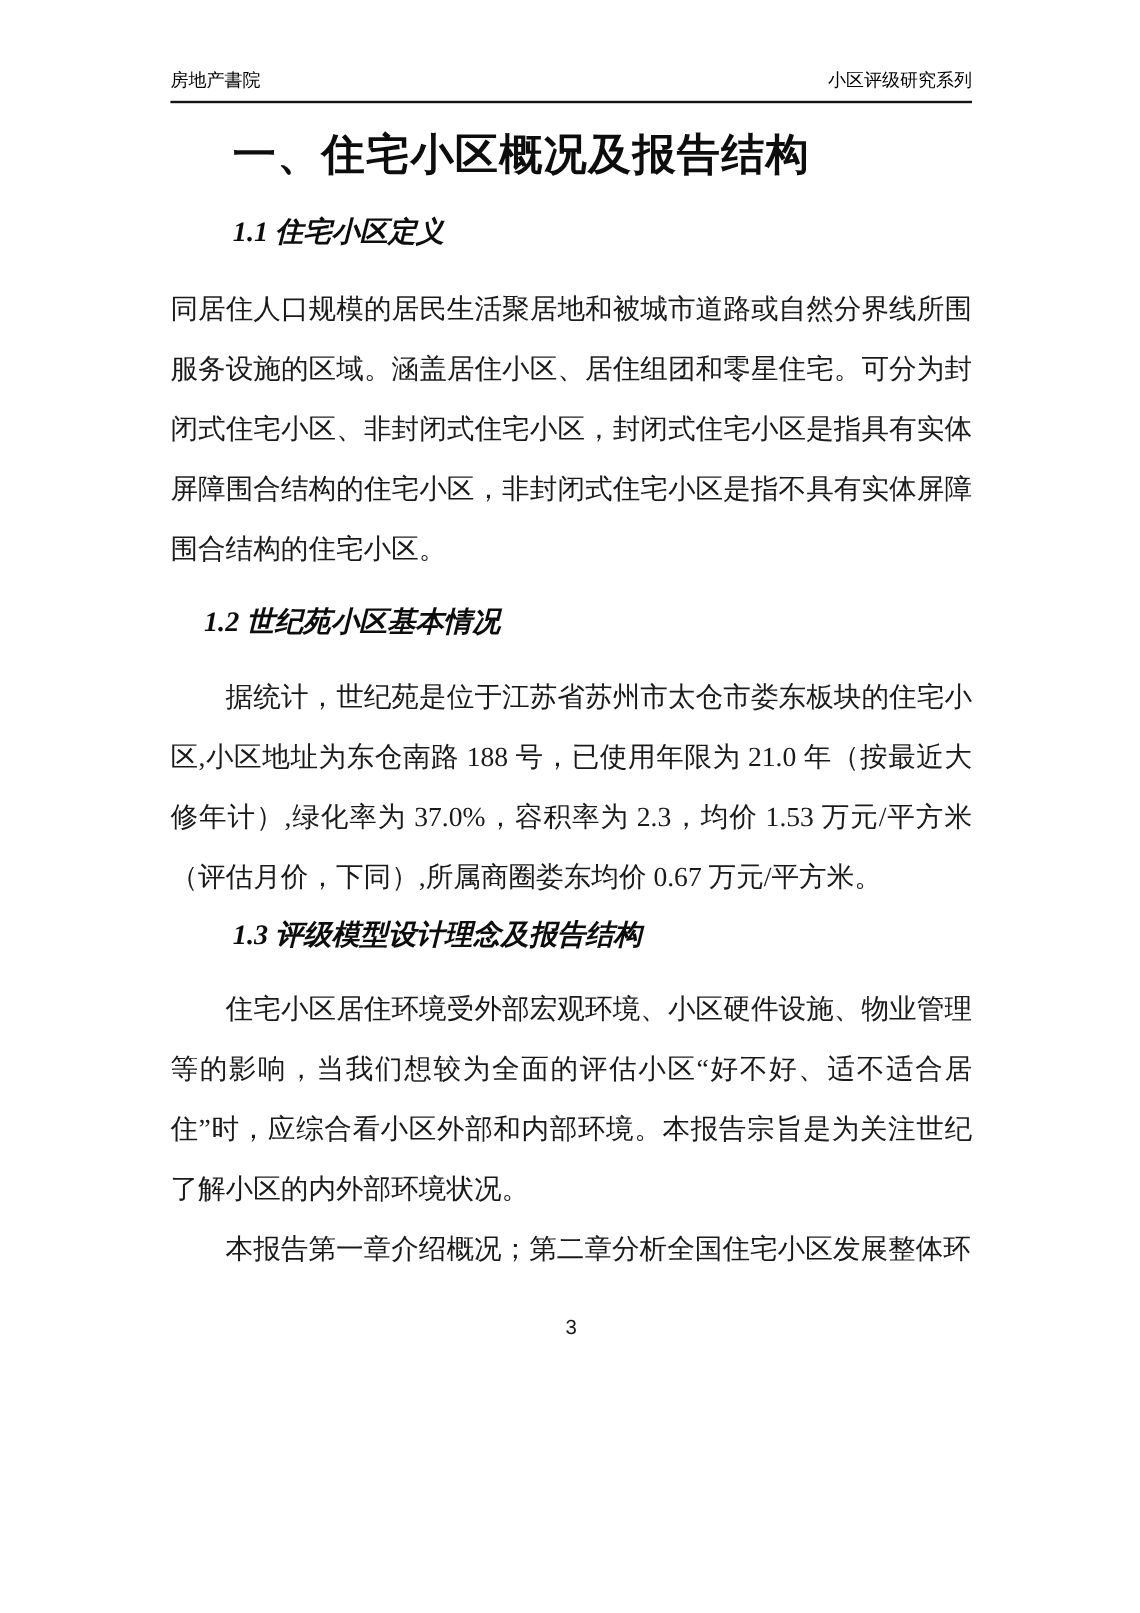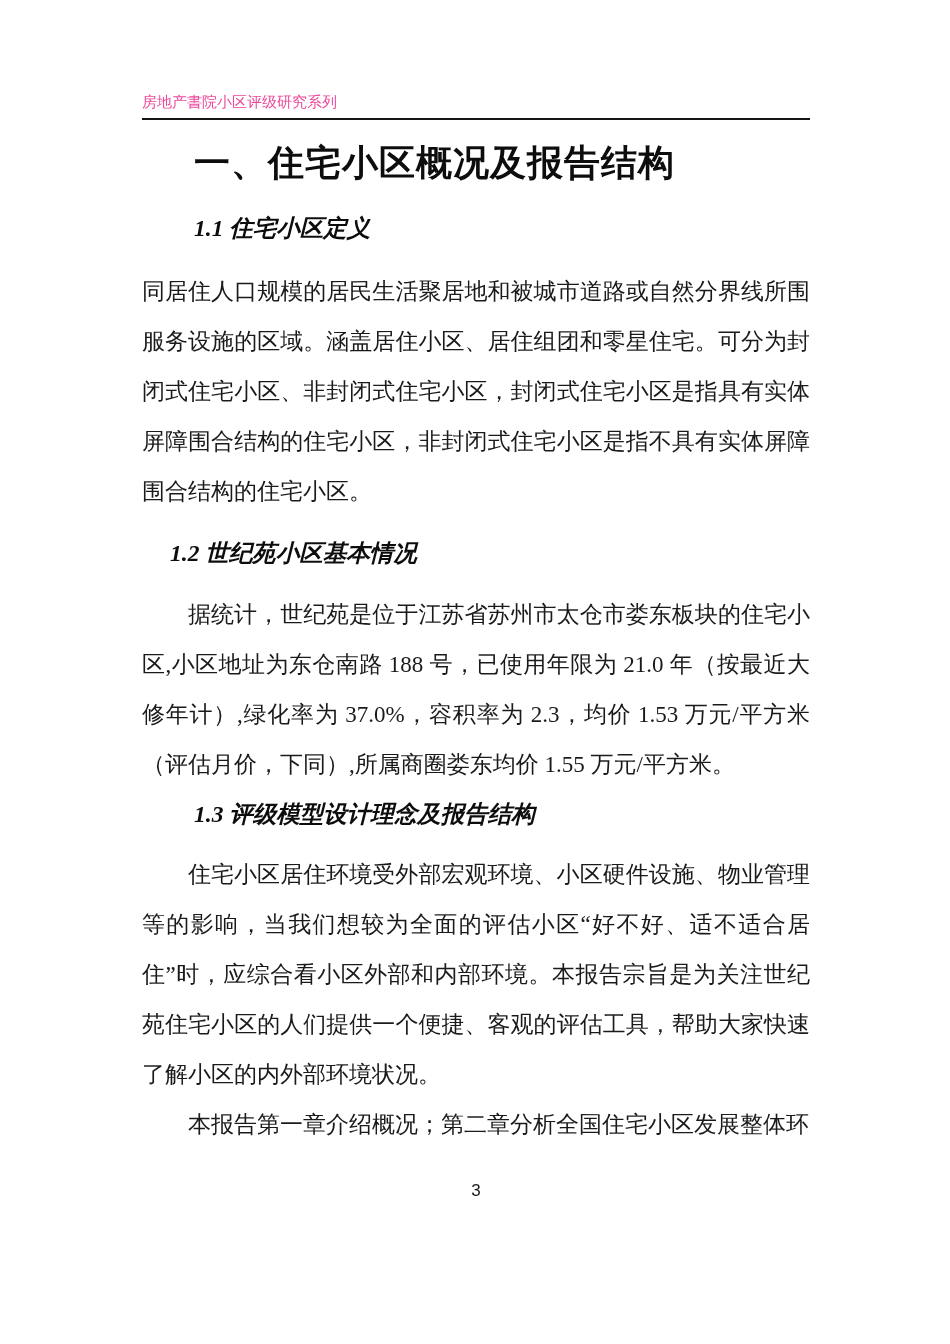--- a/index.html
+++ b/index.html
@@ -19,29 +19,29 @@
     width: 950px;
     height: 1344px;
     background: #ffffff;
   }
   .content {
     margin: 0 140px 0 142px; 
   }
   
   .doc-header {
     display: flex;
-    justify-content: flex-start;
+    justify-content: space-between;
     align-items: flex-end;
-    padding-top: 92px;
+    padding-top: 58px;
     padding-bottom: 6px;
     border-bottom: 2.5px solid #141414;
     font-family: "Liberation Sans", "DejaVu Sans", sans-serif;
     font-size: 15px;
     line-height: 20px;
-    color: #ec4899;
+    color: #000000;
   }
   
   .doc-title {
     margin: 27px 0 0 52px;
     font-size: 36px;
     line-height: 33px;
     font-weight: bold;
     color: #0d0d0d;
     letter-spacing: 1px;
   }
@@ -107,31 +107,30 @@
           <div class="line last">围合结构的住宅小区。</div>
         </div>
     </section>
 
     <section>
       <h2 class="sec-heading h12">1.2 世纪苑小区基本情况</h2>
       <div class="para p2">
           <div class="line first">据统计，世纪苑是位于江苏省苏州市太仓市娄东板块的住宅小</div>
           <div class="line">区,小区地址为东仓南路 188 号，已使用年限为 21.0 年（按最近大</div>
           <div class="line">修年计）,绿化率为 37.0%，容积率为 2.3，均价 1.53 万元/平方米</div>
-          <div class="line last">（评估月价，下同）,所属商圈娄东均价 1.55 万元/平方米。</div>
+          <div class="line last">（评估月价，下同）,所属商圈娄东均价 0.67 万元/平方米。</div>
         </div>
     </section>
 
     <section>
       <h2 class="sec-heading h13">1.3 评级模型设计理念及报告结构</h2>
       <div class="para p3">
           <div class="line first">住宅小区居住环境受外部宏观环境、小区硬件设施、物业管理</div>
           <div class="line">等的影响，当我们想较为全面的评估小区“好不好、适不适合居</div>
           <div class="line">住”时，应综合看小区外部和内部环境。本报告宗旨是为关注世纪</div>
-          <div class="line">苑住宅小区的人们提供一个便捷、客观的评估工具，帮助大家快速</div>
           <div class="line last">了解小区的内外部环境状况。</div>
         </div>
       <div class="para p4">
           <div class="line first last">本报告第一章介绍概况；第二章分析全国住宅小区发展整体环</div>
         </div>
     </section>
 
     <div class="page-number">3</div>
 
   </div>

